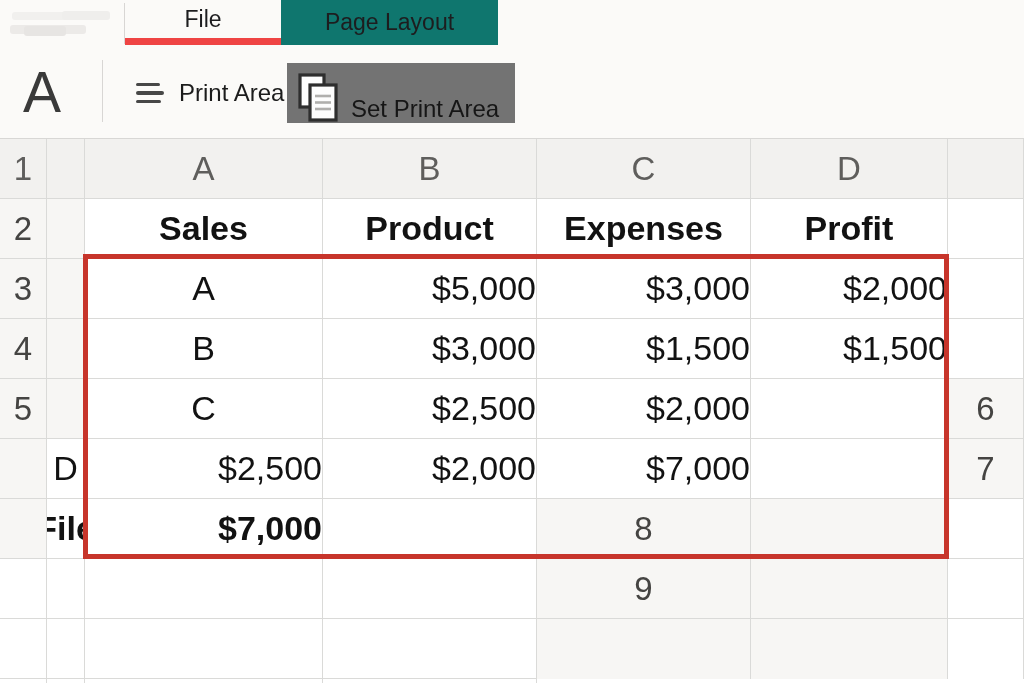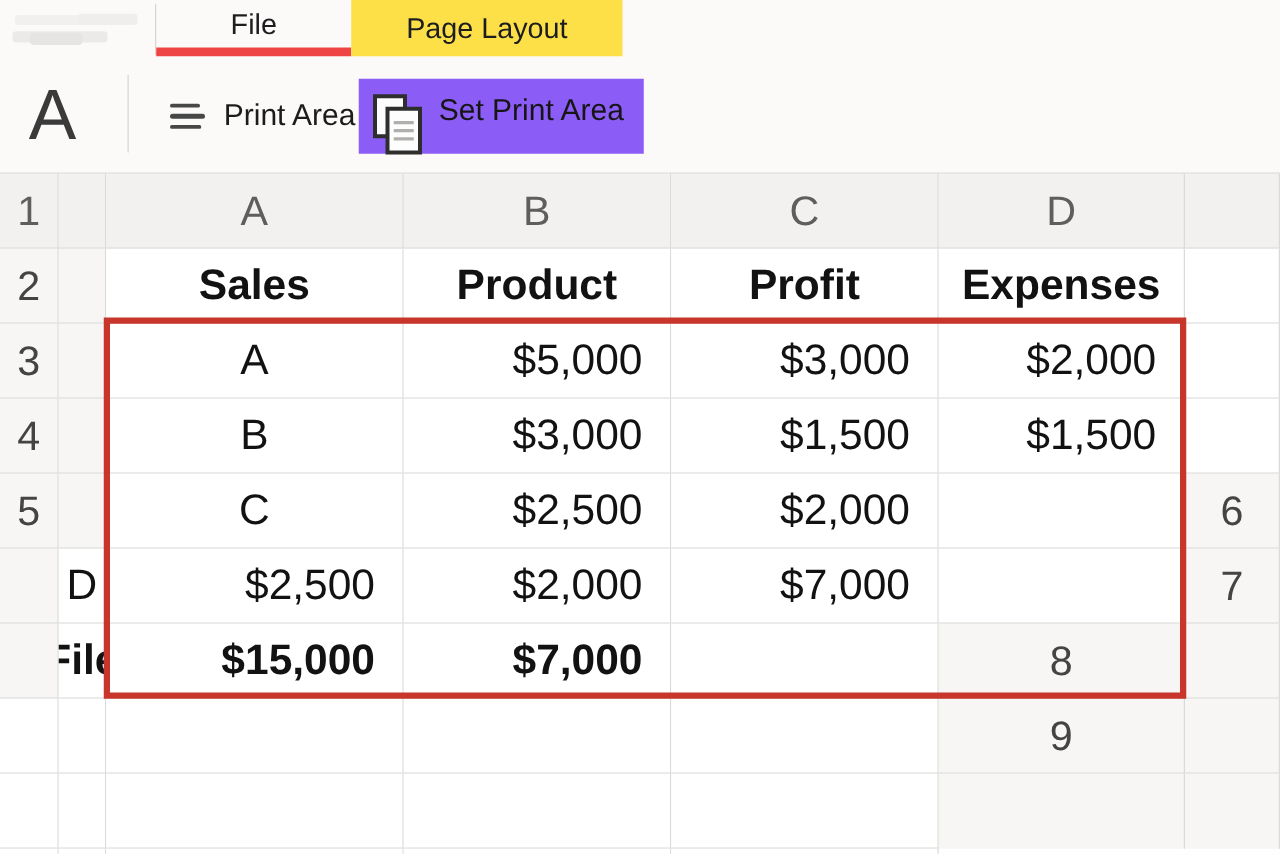--- a/index.html
+++ b/index.html
@@ -11,51 +11,51 @@
   .ghost-bar { position:absolute; border-radius:3px; }
   .gb1 { left:12px; top:12px; width:66px; height:8px; background:#f1f0ee; }
   .gb2 { left:62px; top:11px; width:48px; height:9px; background:#efeeec; }
   .gb3 { left:10px; top:25px; width:76px; height:9px; background:#eceae8; }
   .gb4 { left:24px; top:26px; width:42px; height:10px; background:#e7e5e3; }
 
   .tab-divider { position:absolute; left:124px; top:3px; width:1px; height:41px; background:#d8d6d4; }
   .tab { position:absolute; top:0; height:45px; display:flex; align-items:center; justify-content:center;
          font-size:23px; color:#1d1d1f; cursor:default; }
   .tab-file { left:125px; width:156px; border-bottom:7px solid #ef4444; }
-  .tab-page-layout { left:281px; width:217px; background:#fde047; }
+  .tab-page-layout { left:281px; width:217px; background:#0f766e; }
 
   .big-a { position:absolute; left:18px; top:60px; width:48px; height:64px; display:flex;
            align-items:center; justify-content:center; font-size:57px; color:#3a3a3a; }
   .toolbar-divider { position:absolute; left:102px; top:60px; width:1px; height:62px; background:#d8d6d4; }
 
   .print-area-group { position:absolute; left:136px; top:63px; height:60px; display:flex;
                       align-items:center; gap:15px; font-size:24px; color:#1c1c1c; }
   .hamburger { display:flex; flex-direction:column; gap:5px; width:28px; }
   .hamburger i { display:block; height:3.5px; background:#474747; border-radius:2px; }
   .hamburger i:nth-child(1){ width:24px; }
   .hamburger i:nth-child(2){ width:28px; }
   .hamburger i:nth-child(3){ width:25px; }
 
   .set-print-btn { position:absolute; left:287px; top:63px; height:60px; width:228px;
-                   background:#8b5cf6; border:none; display:flex; align-items:flex-start;
+                   background:#737373; border:none; display:flex; align-items:flex-end;
                    gap:10px; padding:12px 12px 0 10px; font-size:24px; color:#161616;
                    font-family:inherit; cursor:default; }
 
   
   .grid { position:absolute; left:0; top:138px; width:1024px; height:545px; background:#fff;
           border-top:1px solid #d8d7d5; display:grid;
           grid-template-columns:47px 38px 238px 214px 214px 197px auto;
           grid-template-rows:repeat(9,60px) 5px; }
   .cell { border-right:1px solid #dadad8; border-bottom:1px solid #dadad8; background:#fff;
           display:flex; align-items:center; justify-content:center;
           font-size:34px; color:#121212; overflow:hidden; }
   .rn   { background:#f7f6f4; color:#454442; font-size:33px; }
   .nc   { background:#f7f6f4; }
   .colhead { background:#f2f1ef; color:#5f5e5c; font-size:33px; }
-  .num  { justify-content:flex-end; padding-right:22px; }
+  .num  { justify-content:flex-end; }
   .bold { font-weight:bold; }
   .sliver { border-bottom:none; }
 
   .print-border { position:absolute; left:83px; top:254px; width:866px; height:305px;
                   border:5px solid #c7352b; pointer-events:none; }
 </style>
 </head>
 <body>
 
 <div class="app">
@@ -101,22 +101,22 @@
     <div class="cell colhead">A</div>
     <div class="cell colhead">B</div>
     <div class="cell colhead">C</div>
     <div class="cell colhead">D</div>
     <div class="cell colhead"></div>
 
     <div class="cell rn">2</div>
     <div class="cell nc"></div>
     <div class="cell bold">Sales</div>
     <div class="cell bold">Product</div>
+    <div class="cell bold">Expenses</div>
     <div class="cell bold">Profit</div>
-    <div class="cell bold">Expenses</div>
     <div class="cell"></div>
 
     <div class="cell rn">3</div>
     <div class="cell nc"></div>
     <div class="cell">A</div>
     <div class="cell num">$5,000</div>
     <div class="cell num">$3,000</div>
     <div class="cell num">$2,000</div>
     <div class="cell"></div>
 
@@ -139,21 +139,20 @@
     <div class="cell nc"></div>
     <div class="cell">D</div>
     <div class="cell num">$2,500</div>
     <div class="cell num">$2,000</div>
     <div class="cell num">$7,000</div>
     <div class="cell"></div>
 
     <div class="cell rn">7</div>
     <div class="cell nc"></div>
     <div class="cell bold">File</div>
-    <div class="cell num bold">$15,000</div>
     <div class="cell num bold">$7,000</div>
     <div class="cell"></div>
 
     <div class="cell rn">8</div>
     <div class="cell nc"></div>
     <div class="cell"></div>
     <div class="cell"></div>
     <div class="cell"></div>
     <div class="cell"></div>
     <div class="cell"></div>

